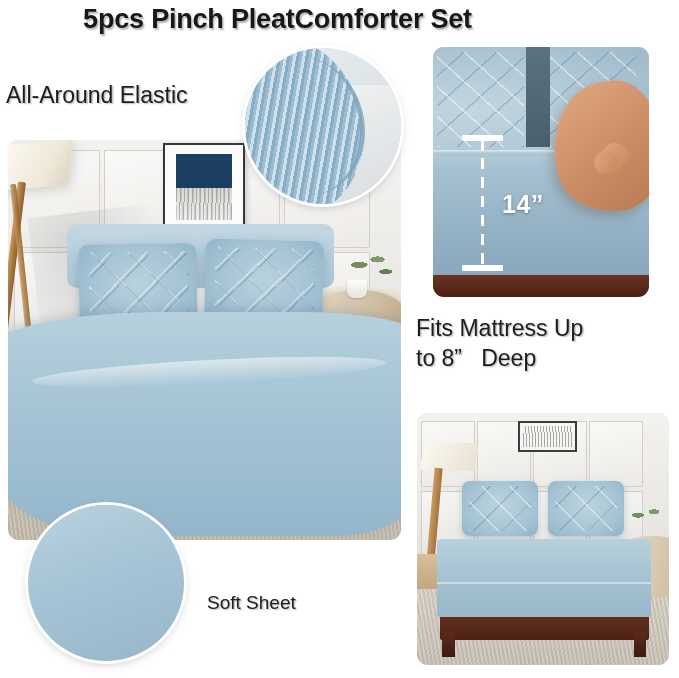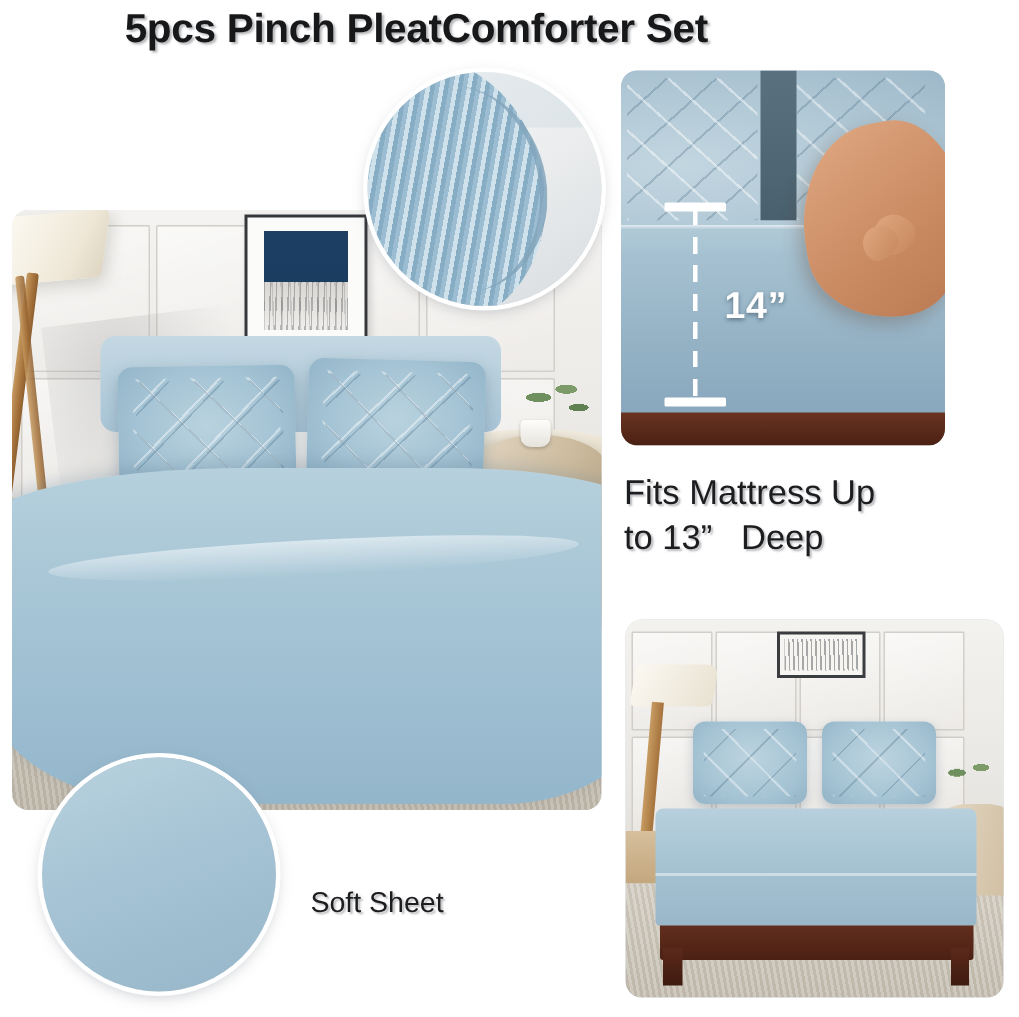--- a/index.html
+++ b/index.html
@@ -234,21 +234,21 @@
   .sheet-edge {
     position: absolute;
     left: 6%; top: 55%; width: 90%; height: 6%;
     background: linear-gradient(180deg, rgba(255,255,255,0.55), rgba(255,255,255,0));
     transform: rotate(-3deg);
     border-radius: 50%;
   }
 
   
   .photo-depth {
-    left: 414px;
+    left: 433px;
     top: 47px;
     width: 216px;
     height: 250px;
   }
   .depth-pillows {
     position: absolute;
     left: 0; right: 0; top: 0; height: 42%;
     background:
       radial-gradient(ellipse at 18% 60%, #c2d6e0 0%, #aec6d4 60%, #9db8c9 100%),
       linear-gradient(180deg, #b7cedb, #a3c0d0);
@@ -581,17 +581,18 @@
   <div class="circle-inset circle-elastic">
     <div class="elastic-ground"></div>
     <div class="elastic-fabric"></div>
     <div class="elastic-hem"></div>
   </div>
 
   <div class="circle-inset circle-soft">
     <div class="soft-folds"></div>
   </div>
 
+  <div class="label label-elastic">All-Around Elastic</div>
   <div class="label label-fits">Fits Mattress Up
-to 13”   Deep</div>
+to 8”   Deep</div>
   <div class="label label-soft">Soft Sheet</div>
 
 </div>
 
 </body></html>

